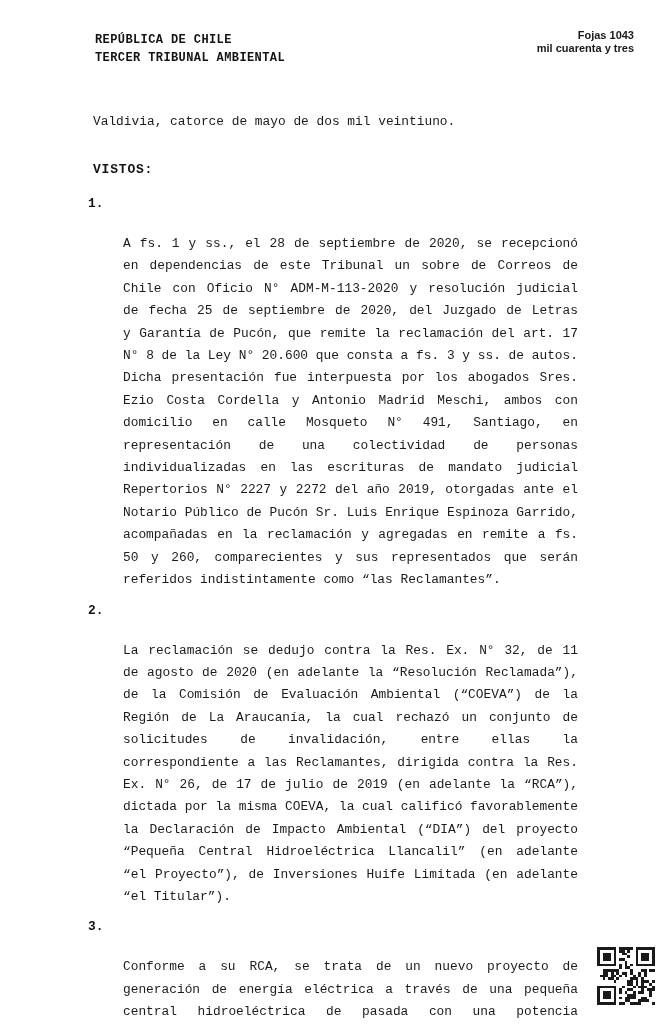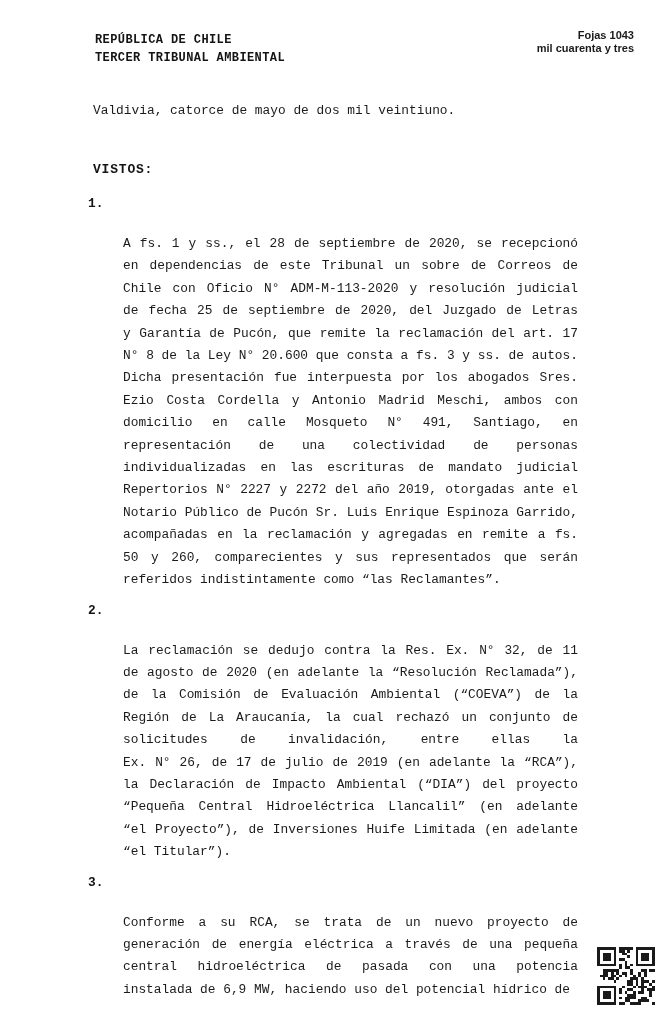--- a/index.html
+++ b/index.html
@@ -21,21 +21,21 @@
   .folio-stamp{
     position:absolute;top:29px;right:36px;
     text-align:right;
     font-family:"Liberation Sans","DejaVu Sans",sans-serif;
     font-size:11px;line-height:13px;font-weight:bold;color:#1a1a1a;
     white-space:nowrap;
     margin-left:40px;
   }
   
   .dateline{
-    position:absolute;left:93px;top:101px;
+    position:absolute;left:93px;top:112px;
     font-size:12.85px;line-height:20px;color:#1b1b1b;white-space:nowrap;
   }
   
   .section-heading{
     position:absolute;left:93px;top:160px;
     font-size:13px;line-height:20px;font-weight:bold;
     letter-spacing:0.8px;color:#141414;
   }
   
   .items{
@@ -100,21 +100,23 @@
         </div>
       </div>
       <div class="item">
         <div class="item-number">2.</div>
         <div class="item-body">
           <div class="ln">La reclamación se dedujo contra la Res. Ex. N° 32, de 11</div>
           <div class="ln">de agosto de 2020 (en adelante la “Resolución Reclamada”),</div>
           <div class="ln">de la Comisión de Evaluación Ambiental (“COEVA”) de la</div>
           <div class="ln">Región de La Araucanía, la cual rechazó un conjunto de</div>
           <div class="ln">solicitudes de invalidación, entre ellas la</div>
+          <div class="ln">correspondiente a las Reclamantes, dirigida contra la Res.</div>
           <div class="ln">Ex. N° 26, de 17 de julio de 2019 (en adelante la “RCA”),</div>
+          <div class="ln">dictada por la misma COEVA, la cual calificó favorablemente</div>
           <div class="ln">la Declaración de Impacto Ambiental (“DIA”) del proyecto</div>
           <div class="ln">“Pequeña Central Hidroeléctrica Llancalil” (en adelante</div>
           <div class="ln">“el Proyecto”), de Inversiones Huife Limitada (en adelante</div>
           <div class="ln last">“el Titular”).</div>
         </div>
       </div>
       <div class="item">
         <div class="item-number">3.</div>
         <div class="item-body">
           <div class="ln">Conforme a su RCA, se trata de un nuevo proyecto de</div>

